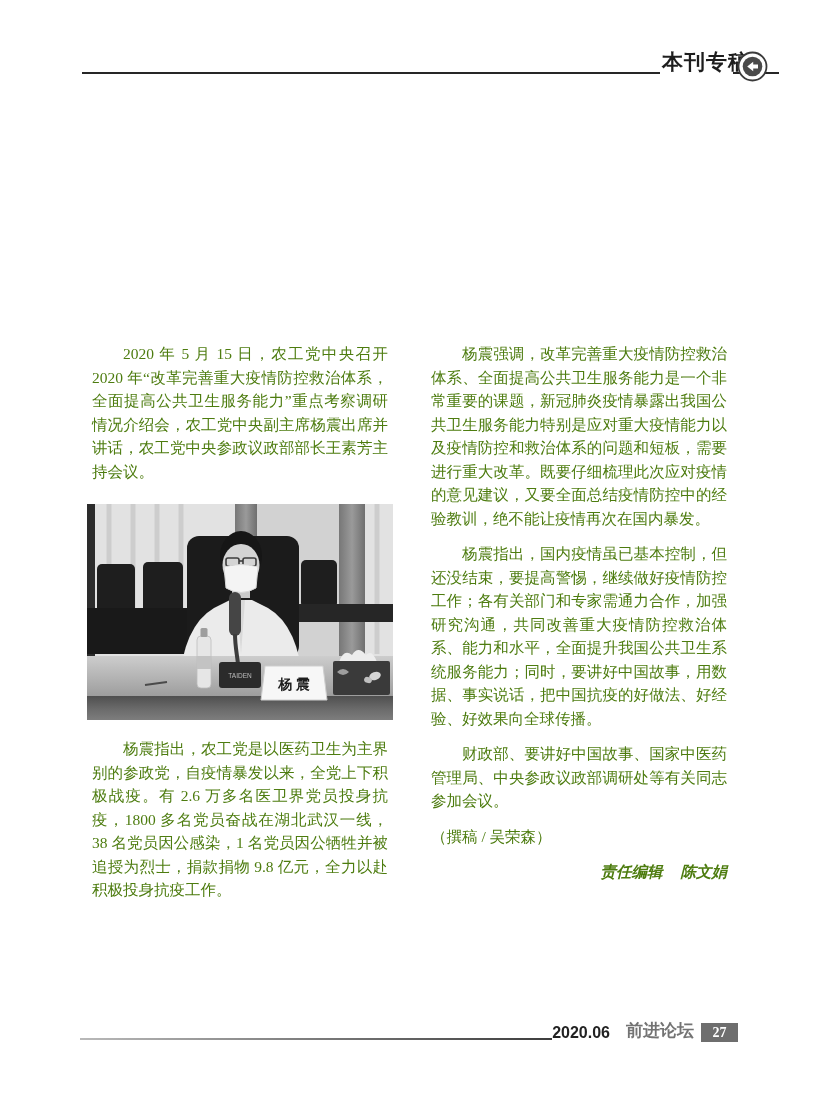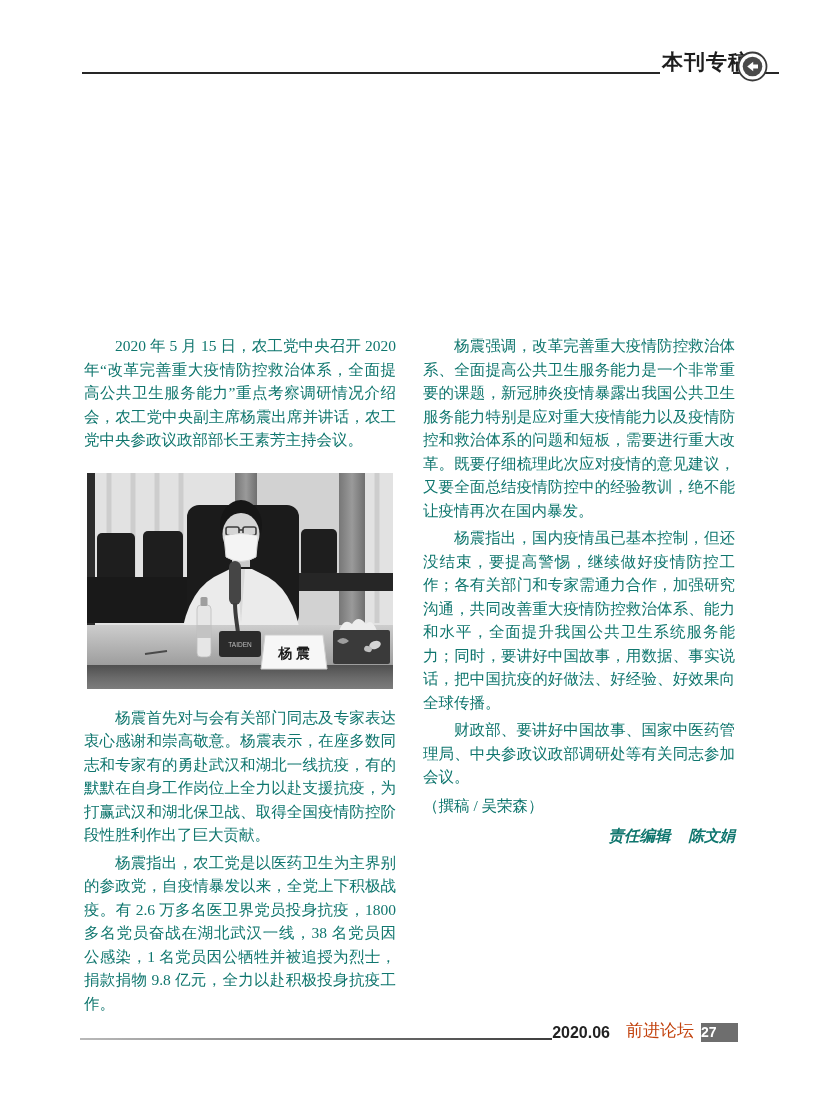--- a/index.html
+++ b/index.html
@@ -12,36 +12,36 @@
         font-weight:700;font-size:21px;letter-spacing:1px;color:#1d1d1d;}
   .header-icon{position:absolute;left:737px;top:51px;width:31px;height:31px;}
   
   .title{position:absolute;left:38px;top:133px;width:740px;text-align:center;
         font-family:"Liberation Sans",sans-serif;font-weight:900;font-size:37px;
         line-height:49px;letter-spacing:1.5px;color:#111;}
   
   .col{position:absolute;top:330px;width:320px;}
   .col-left{left:80px;}
   .col-right{left:419px;}
-  .col p{margin:4px;font-size:15.5px;line-height:23.5px;text-align:justify;
-        text-indent:2em;color:#0f766e;}
+  .col p{margin:12px;font-size:15.5px;line-height:23.5px;text-align:justify;
+        text-indent:2em;color:#4d7c0f;}
   .byline{text-indent:0 !important;font-size:14.5px;margin-top:5px !important;}
   .editor-line{text-align:right !important;text-indent:0 !important;font-style:italic;
         font-weight:600;font-size:15px;margin-top:7px !important;}
   .editor-line .gap{display:inline-block;width:18px;}
   
   .photo-fig{width:306px;height:216px;margin:21px auto 17px;display:block;}
   
   .footer{position:absolute;left:80px;top:1020px;width:658px;height:22px;
         display:flex;align-items:flex-end;font-family:"Liberation Sans",sans-serif;}
   .footer-line{flex:1;height:2px;background:linear-gradient(90deg,#b9b9b9,#3d3d3d);margin-bottom:2px;}
   .footer-issue{margin-left:0;font-weight:700;font-size:16px;color:#222;}
-  .footer-journal{margin-left:16px;font-weight:400;font-size:17px;color:#c2410c;}
+  .footer-journal{margin-left:16px;font-weight:700;font-size:17px;color:#737373;}
   .footer-pagebox{margin-left:7px;width:37px;height:19px;background:#6e6e6e;color:#ffffff;
-        text-align:left;font-weight:700;font-size:14px;line-height:19px;}
+        text-align:center;font-weight:700;font-size:14px;line-height:19px;font-family:Liberation Serif, serif;}
 </style>
 </head>
 <body>
 
 <div class="page">
 
   <div class="header-rule"></div>
   <div class="header-rule2"></div>
   <div class="header-label">本刊专稿</div>
   <svg class="header-icon" viewBox="0 0 31 31">
@@ -135,21 +135,20 @@
 
       <g>
         <path d="M252,158 Q257,144 265,151 Q271,141 279,151 Q285,145 290,158 Z" fill="#ededed"></path>
         <rect x="246" y="157" width="57" height="34" rx="2" fill="#3a3a3a"></rect>
         <ellipse cx="288" cy="172" rx="6" ry="4" fill="#d6d6d6" transform="rotate(-20 288 172)"></ellipse>
         <ellipse cx="281" cy="176" rx="4" ry="3" fill="#bfbfbf" transform="rotate(20 281 176)"></ellipse>
         <path d="M250,168 q6,-6 12,0 q-6,6 -12,0" fill="#9e9e9e"></path>
       </g>
     </svg>
 
-    <p>杨震首先对与会有关部门同志及专家表达衷心感谢和崇高敬意。杨震表示，在座多数同志和专家有的勇赴武汉和湖北一线抗疫，有的默默在自身工作岗位上全力以赴支援抗疫，为打赢武汉和湖北保卫战、取得全国疫情防控阶段性胜利作出了巨大贡献。</p>
     <p>杨震指出，农工党是以医药卫生为主界别的参政党，自疫情暴发以来，全党上下积极战疫。有 2.6 万多名医卫界党员投身抗疫，1800 多名党员奋战在湖北武汉一线，38 名党员因公感染，1 名党员因公牺牲并被追授为烈士，捐款捐物 9.8 亿元，全力以赴积极投身抗疫工作。</p>
   </div>
 
   <div class="col col-right">
     <p>杨震强调，改革完善重大疫情防控救治体系、全面提高公共卫生服务能力是一个非常重要的课题，新冠肺炎疫情暴露出我国公共卫生服务能力特别是应对重大疫情能力以及疫情防控和救治体系的问题和短板，需要进行重大改革。既要仔细梳理此次应对疫情的意见建议，又要全面总结疫情防控中的经验教训，绝不能让疫情再次在国内暴发。</p>
     <p>杨震指出，国内疫情虽已基本控制，但还没结束，要提高警惕，继续做好疫情防控工作；各有关部门和专家需通力合作，加强研究沟通，共同改善重大疫情防控救治体系、能力和水平，全面提升我国公共卫生系统服务能力；同时，要讲好中国故事，用数据、事实说话，把中国抗疫的好做法、好经验、好效果向全球传播。</p>
     <p>财政部、要讲好中国故事、国家中医药管理局、中央参政议政部调研处等有关同志参加会议。</p>
     <p class="byline">（撰稿 / 吴荣森）</p>
     <p class="editor-line">
       <span>责任编辑</span><span class="gap"></span><span>陈文娟</span>

